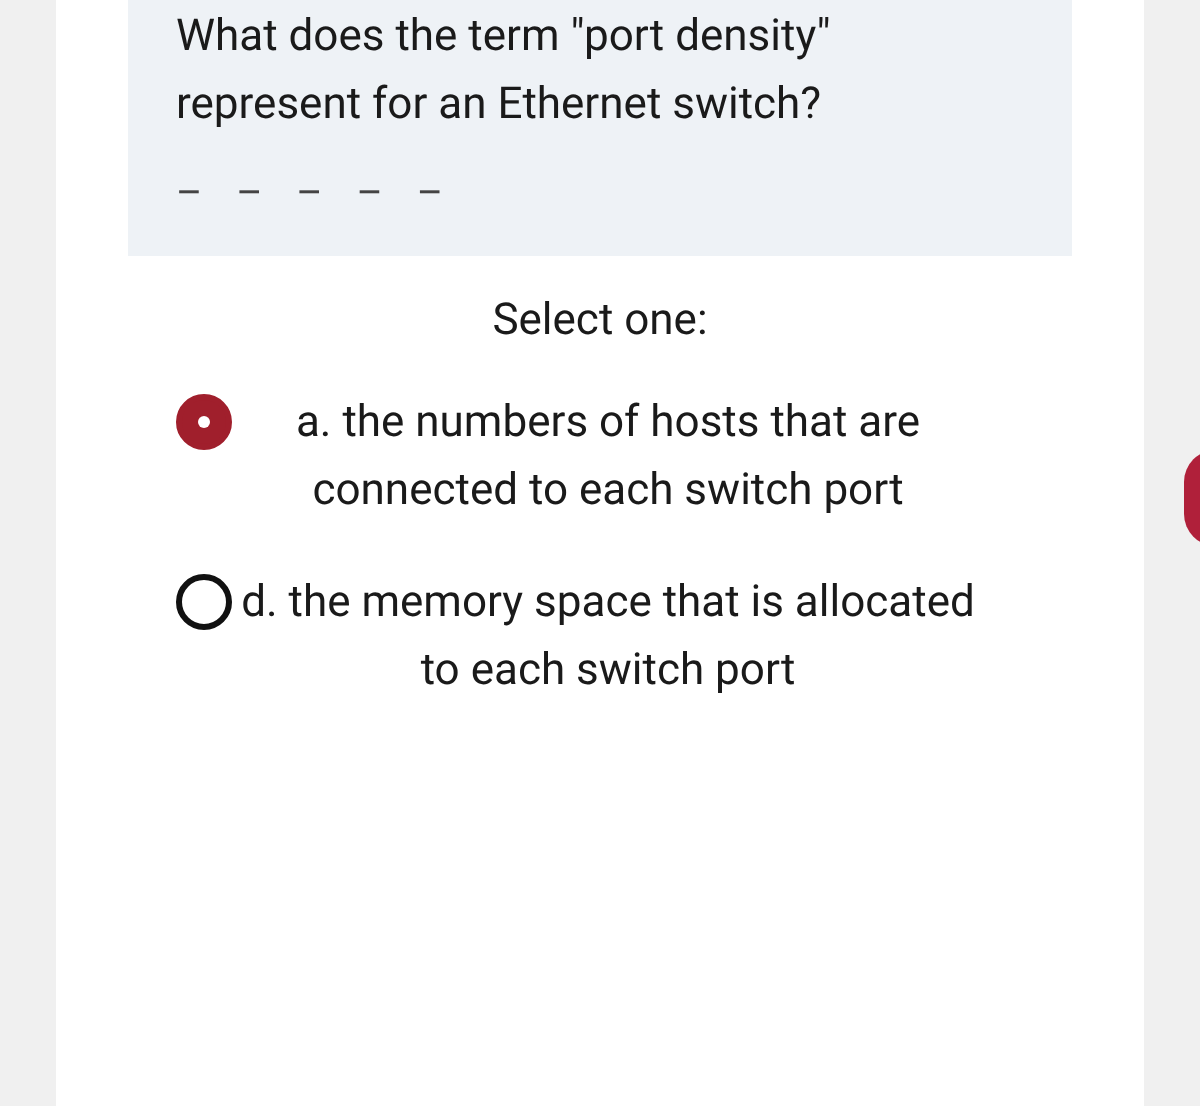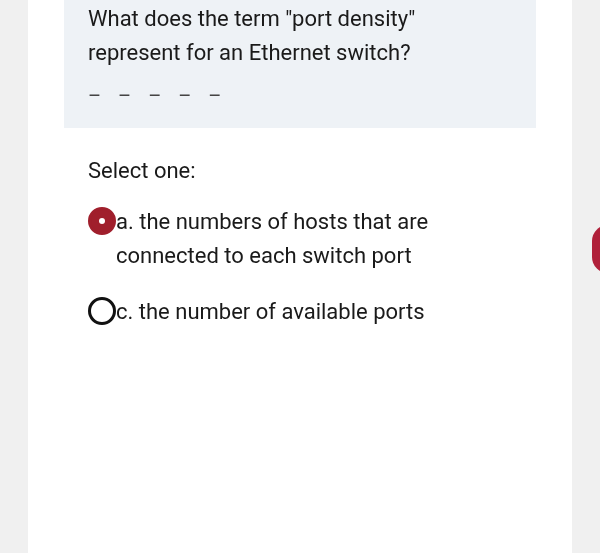--- a/index.html
+++ b/index.html
@@ -28,21 +28,22 @@
     color: #1a1a1a;
     padding-top: 2px;
   }
   .dashes {
     margin-top: 14px;
     font-size: 20px;
     letter-spacing: 6px;
     color: #444;
   }
   .answers-area {
-    padding: 30px 60px 0 60px;
+    padding: 20px 60px 0 60px;
+    text-align: center;
   }
   .select-one {
     font-size: 22px;
     color: #1a1a1a;
     margin-bottom: 22px;
   }
   .option {
     display: flex;
     align-items: flex-start;
     margin-bottom: 22px;
@@ -105,26 +106,26 @@
 
     <div class="option">
       <div class="radio selected"></div>
       <div class="option-text">
         <span>a.</span>
         <span>the numbers of hosts that are connected to each switch port</span>
       </div>
     </div>
 
 
+
     <div class="option">
       <div class="radio"></div>
       <div class="option-text">
-        <span>c.</span>
-        <span>the number of available ports</span>
+        <span>d.</span>
+        <span>the memory space that is allocated to each switch port</span>
       </div>
     </div>
-
 
   </div>
 
 </div>
 
 <div class="side-blob"></div>
 
 </body></html>

